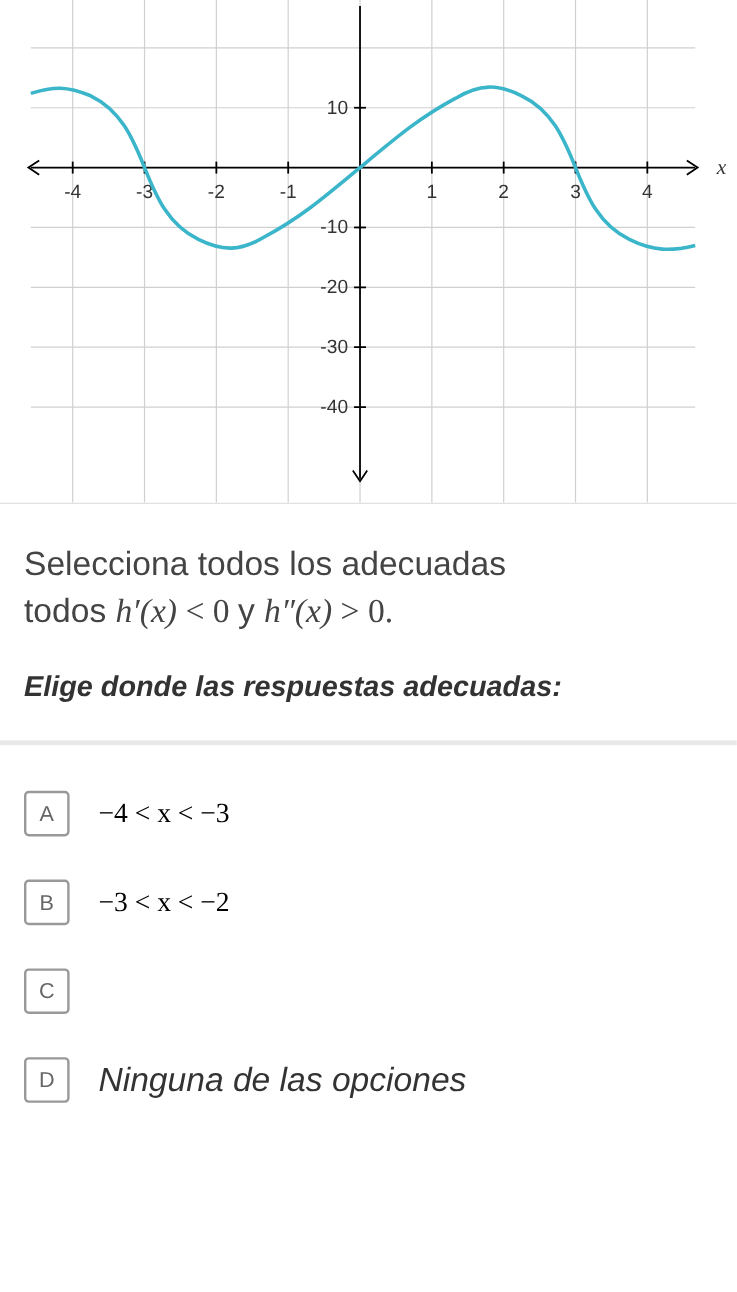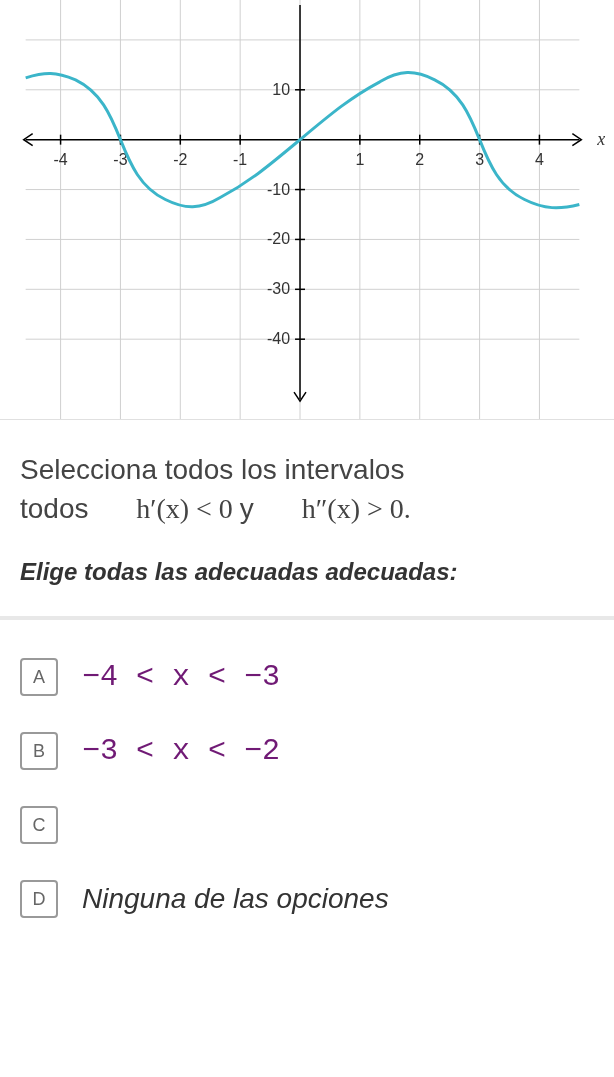--- a/index.html
+++ b/index.html
@@ -20,21 +20,21 @@
       height: 100%;
     }
     .question-text {
       padding: 30px 20px 20px 20px;
       font-size: 28px;
       line-height: 1.4;
       color: #444;
     }
     .math-func {
       font-family: 'Times New Roman', serif;
-      margin-left: 40px;
+      font-style: italic;
     }
     .math-expr {
       font-family: 'Times New Roman', serif;
     }
     .instruction {
       padding: 10px 20px 20px 20px;
       font-size: 24px;
       font-weight: bold;
       font-style: italic;
       color: #333;
@@ -61,23 +61,23 @@
       border-radius: 4px;
       display: flex;
       align-items: center;
       justify-content: center;
       font-size: 18px;
       color: #666;
       margin-right: 24px;
       flex-shrink: 0;
     }
     .option-text {
-      font-family: Liberation Mono, monospace;
-      font-size: 30px;
-      color: #701a75;
+      font-family: Liberation Serif, serif;
+      font-size: 23px;
+      color: #000000;
     }
     .option-text-spanish {
       font-family: -apple-system, BlinkMacSystemFont, 'Segoe UI', sans-serif;
       font-size: 28px;
       color: #333;
       font-style: italic;
     }
     .grid-line { stroke: #d0d0d0; stroke-width: 1; }
     .axis-line { stroke: #000; stroke-width: 1.5; }
     .tick-label { font-size: 16px; fill: #333; font-family: sans-serif; }
@@ -156,25 +156,25 @@
          C 250 182, 270 165, 300 140
          C 330 115, 350 98, 380 82
          C 400 70, 415 70, 435 80
          C 460 92, 470 115, 480 140
          C 490 165, 500 188, 525 200
          C 545 210, 560 210, 580 205"></path>
   </svg>
 </div>
 
 <div class="question-text">
-  <span>Selecciona todos los intervalos</span><br>
+  <span>Selecciona todos los adecuadas</span><br>
   <span>todos </span><span class="math-func">h′(x)</span><span class="math-expr"> &lt; 0 </span><span>y </span><span class="math-func">h″(x)</span><span class="math-expr"> &gt; 0.</span>
 </div>
 
-<div class="instruction">Elige todas las adecuadas adecuadas:</div>
+<div class="instruction">Elige donde las respuestas adecuadas:</div>
 
 <div class="divider"></div>
 
 <div class="options">
   <div class="option">
     <div class="option-letter">A</div>
     <div class="option-text">−4 &lt; x &lt; −3</div>
   </div>
   <div class="option">
     <div class="option-letter">B</div>

